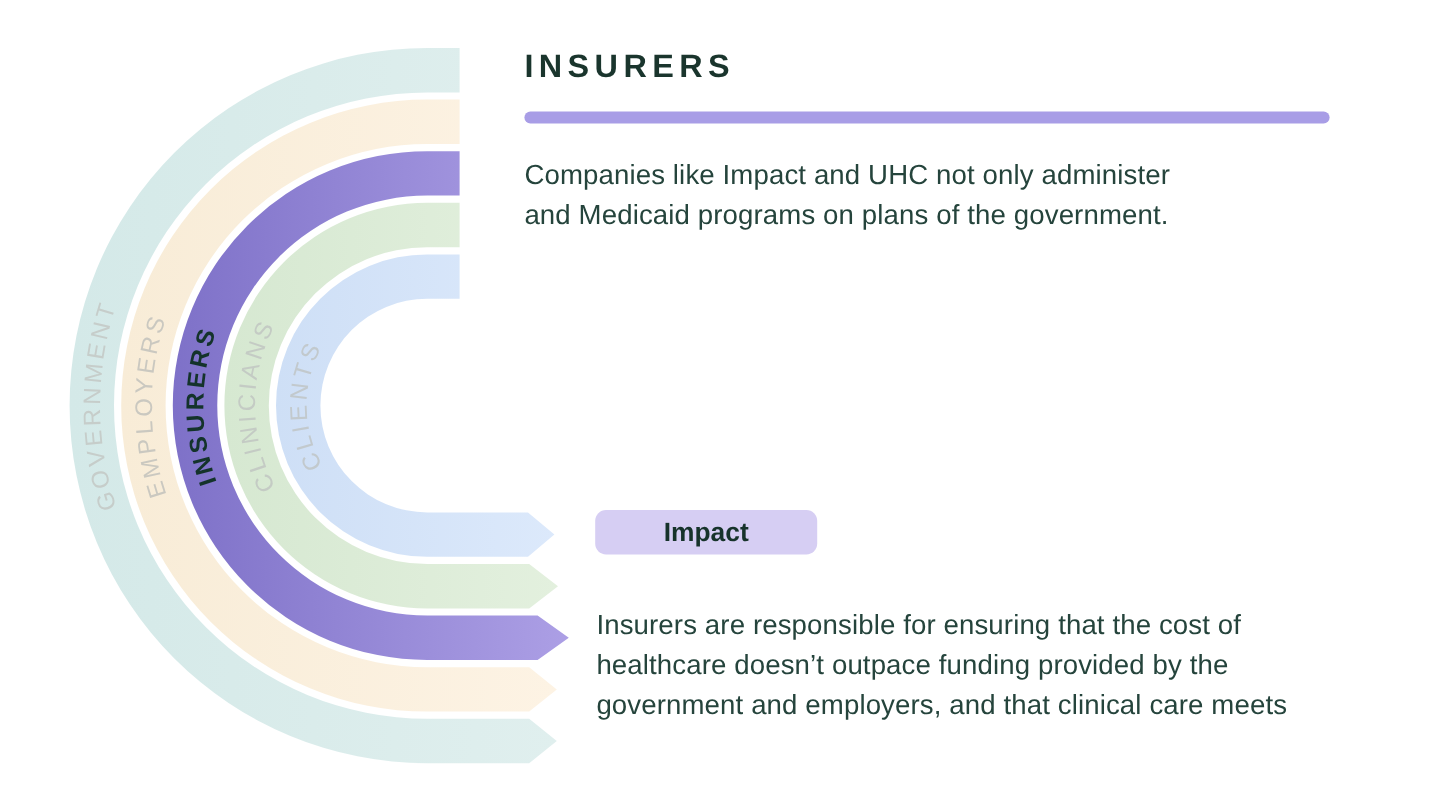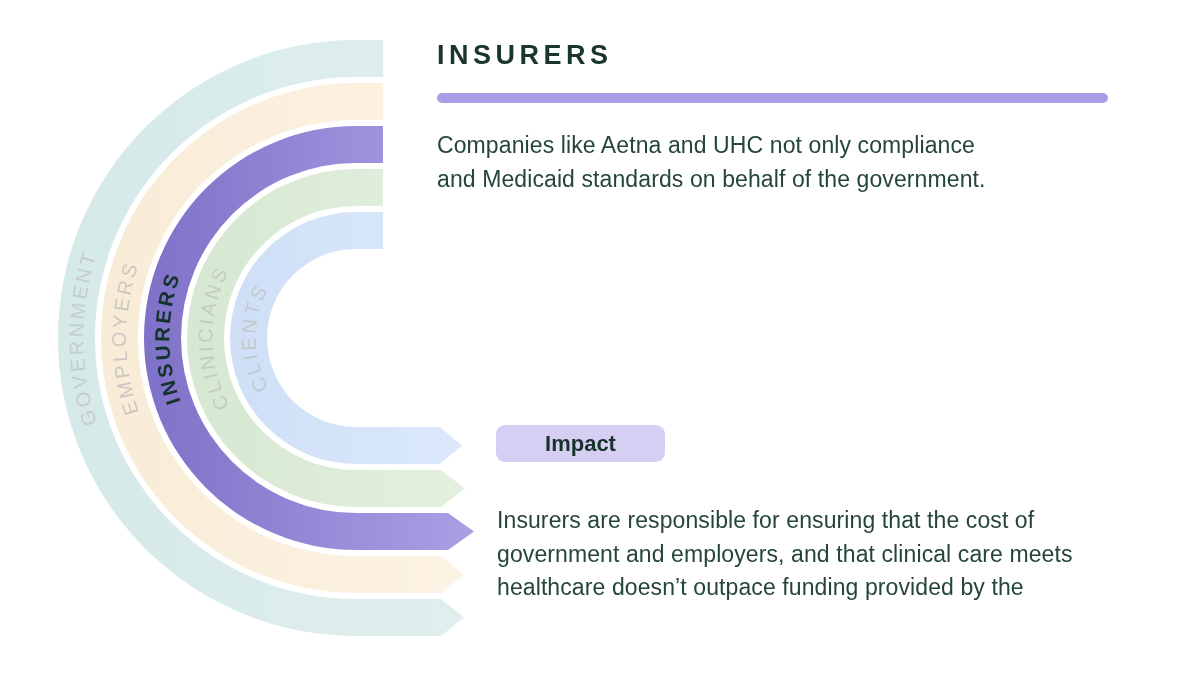--- a/index.html
+++ b/index.html
@@ -15,21 +15,21 @@
   }
   .divider{
     position:absolute;left:437px;top:93px;width:671px;height:10px;
     border-radius:5px;background:#a89de6;
   }
   .para{position:absolute;font-size:23px;line-height:33.5px;color:#25443c;letter-spacing:0.1px;}
   .para div{white-space:nowrap;}
   .p1{left:437px;top:129px;}
   .p2{left:497px;top:504px;}
   .badge{
-    position:absolute;left:496px;top:425px;width:169px;height:37px;
+    position:absolute;left:496px;top:425px;width:185px;height:37px;
     border-radius:9px;background:#d6cef3;
     display:flex;align-items:center;justify-content:center;
     font-size:22px;font-weight:700;color:#17332b;
   }
 </style>
 </head>
 <body>
 
 <div class="stage">
 
@@ -71,27 +71,27 @@
       <text font-size="20" font-weight="500" letter-spacing="3" fill="#c4cbc4" text-anchor="middle"><textPath href="#lbl-clinicians" xlink:href="#lbl-clinicians" startOffset="50%">CLINICIANS</textPath></text>
       <path d="M 383 212 L 356 212 A 126 126 0 0 0 356 464 L 440 464 L 462 445.5 L 440 427 L 356 427 A 89 89 0 0 1 356 249 L 383 249 Z" fill="url(#grad-clients)"></path>
       <text font-size="20" font-weight="500" letter-spacing="3" fill="#c2c9cd" text-anchor="middle"><textPath href="#lbl-clients" xlink:href="#lbl-clients" startOffset="50%">CLIENTS</textPath></text>
     </svg>
 
   <h1 class="title">INSURERS</h1>
 
   <div class="divider" style="background: rgb(168, 157, 230);"></div>
 
   <div class="para p1">
-    <div>Companies like Aetna and UHC not only compliance</div>
-    <div>and Medicaid standards on behalf of the government.</div>
+    <div>Companies like Impact and UHC not only administer</div>
+    <div>and Medicaid programs on plans of the government.</div>
   </div>
 
   <div class="badge" style="background: rgb(214, 206, 243);">
     <span>Impact</span>
   </div>
 
   <div class="para p2">
     <div>Insurers are responsible for ensuring that the cost of</div>
+    <div>healthcare doesn’t outpace funding provided by the</div>
     <div>government and employers, and that clinical care meets</div>
-    <div>healthcare doesn’t outpace funding provided by the</div>
   </div>
 
 </div>
 
 </body></html>

